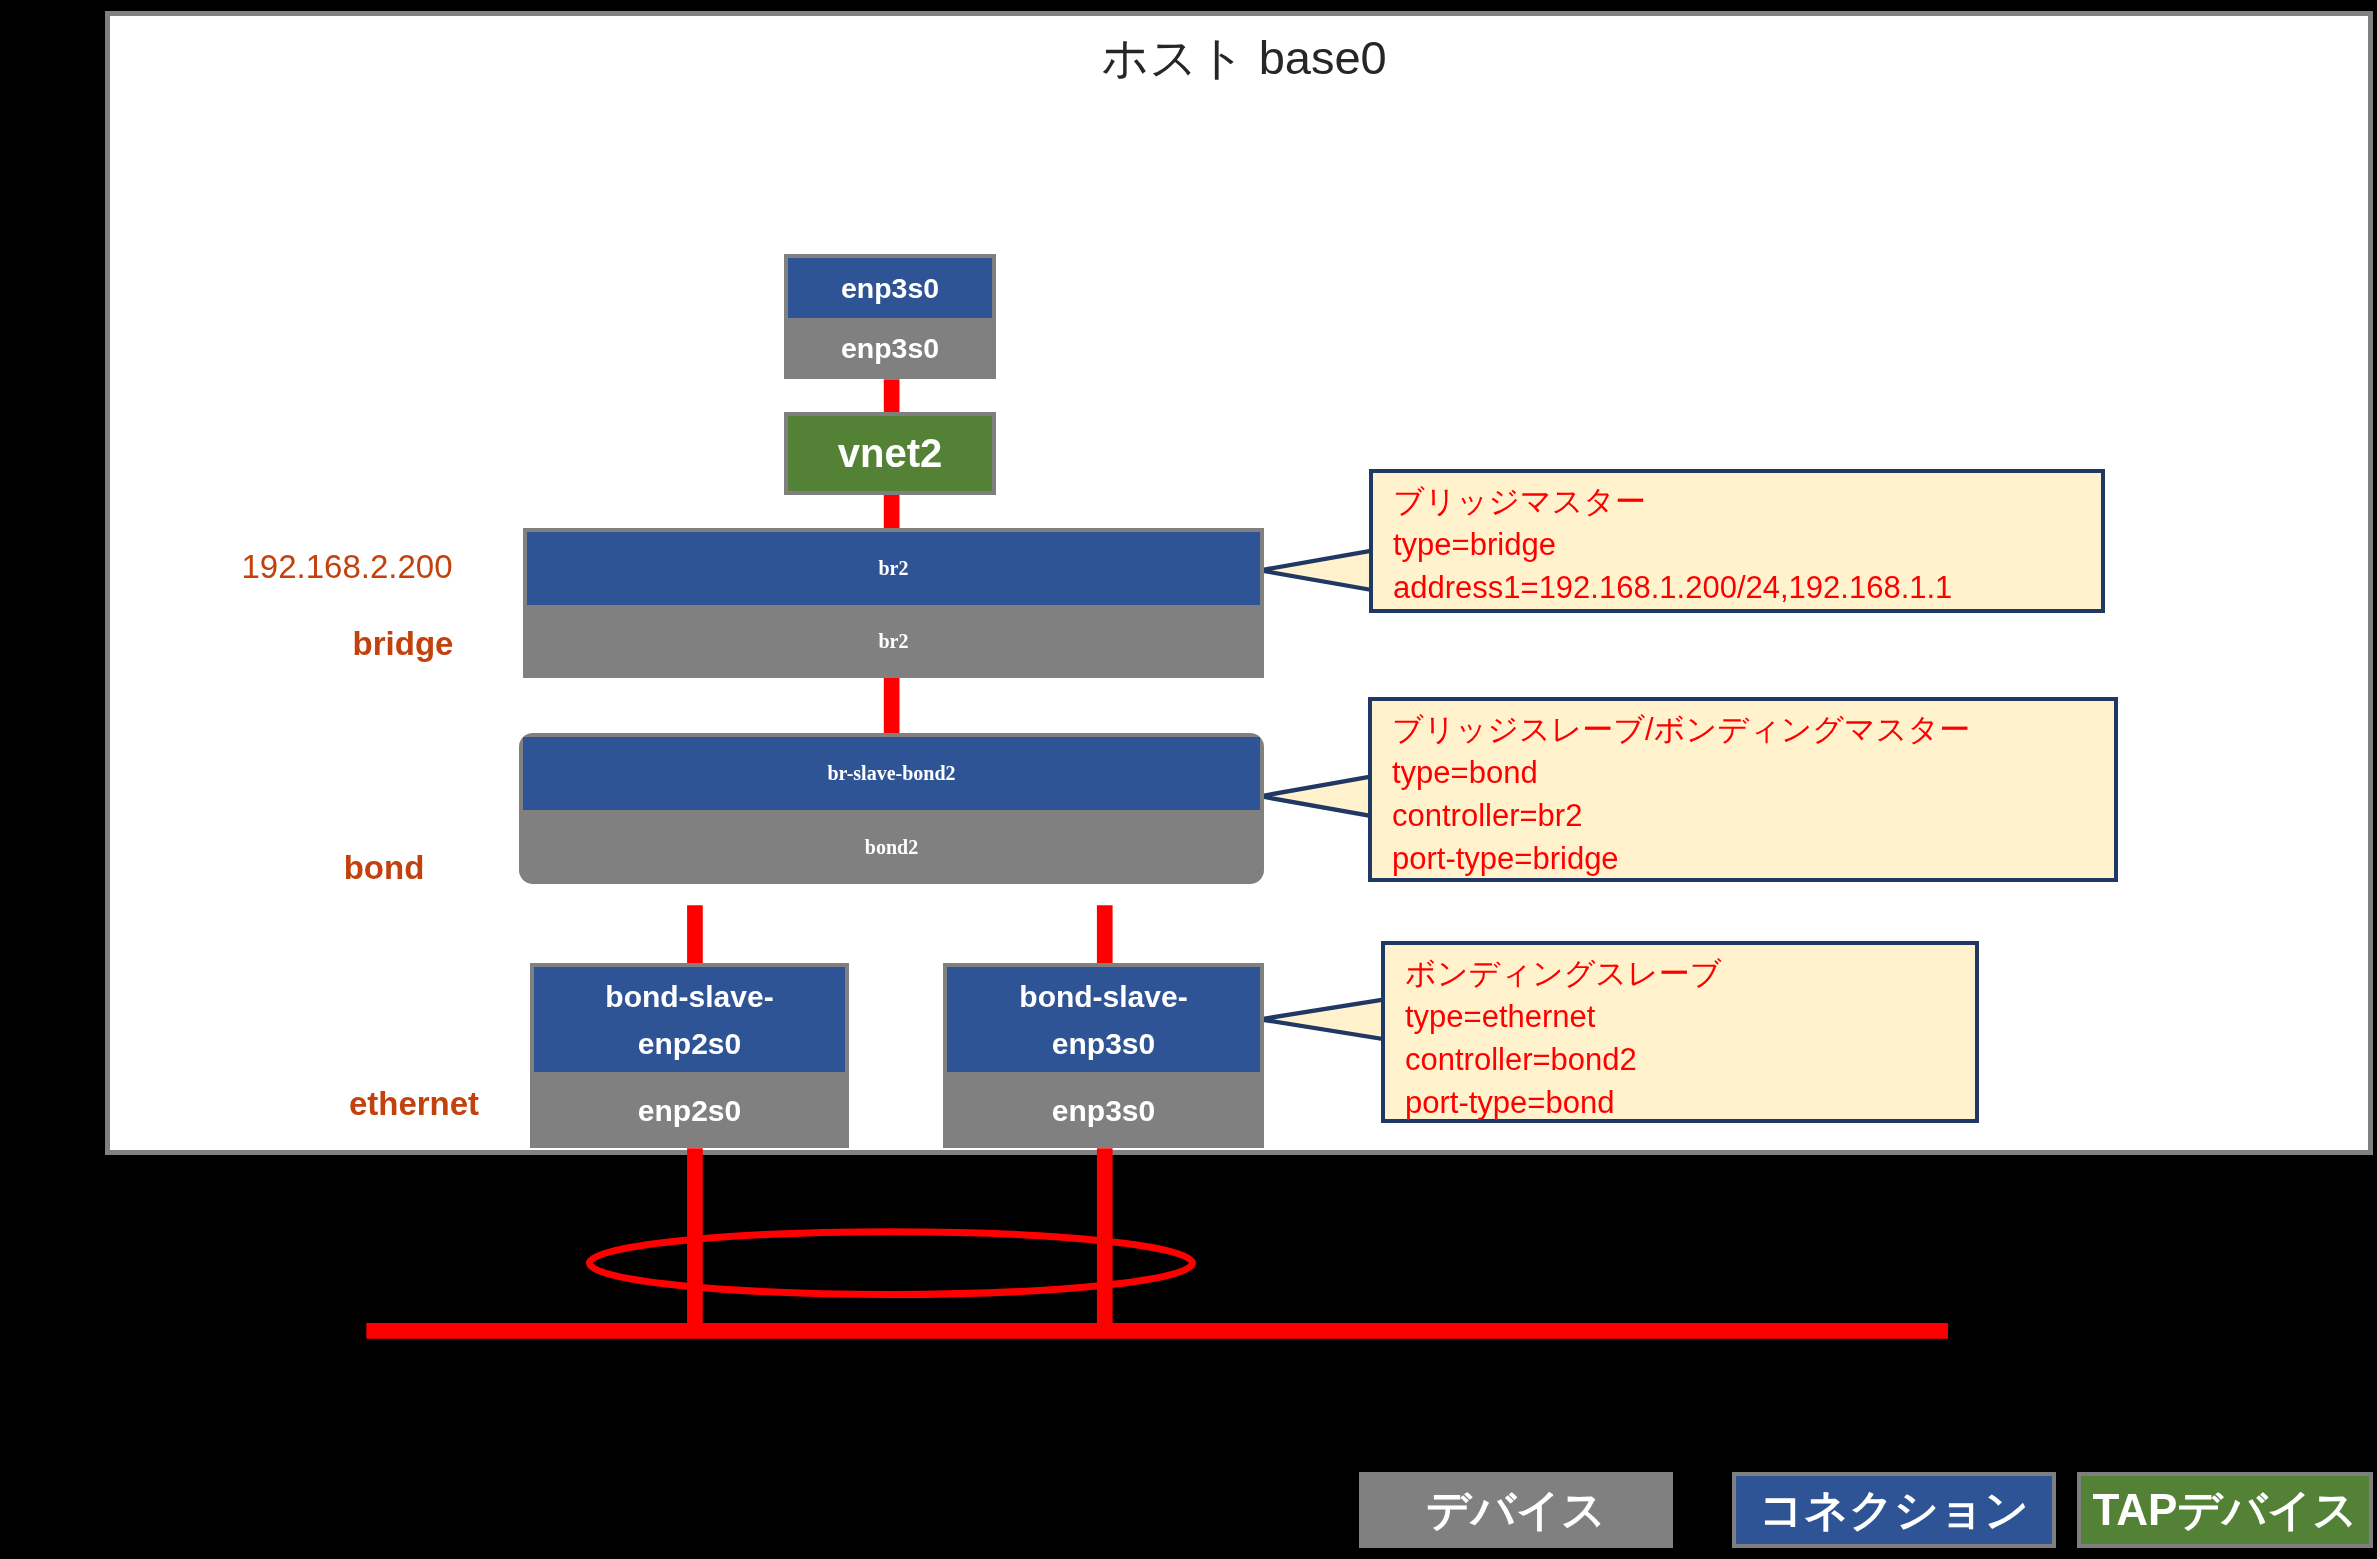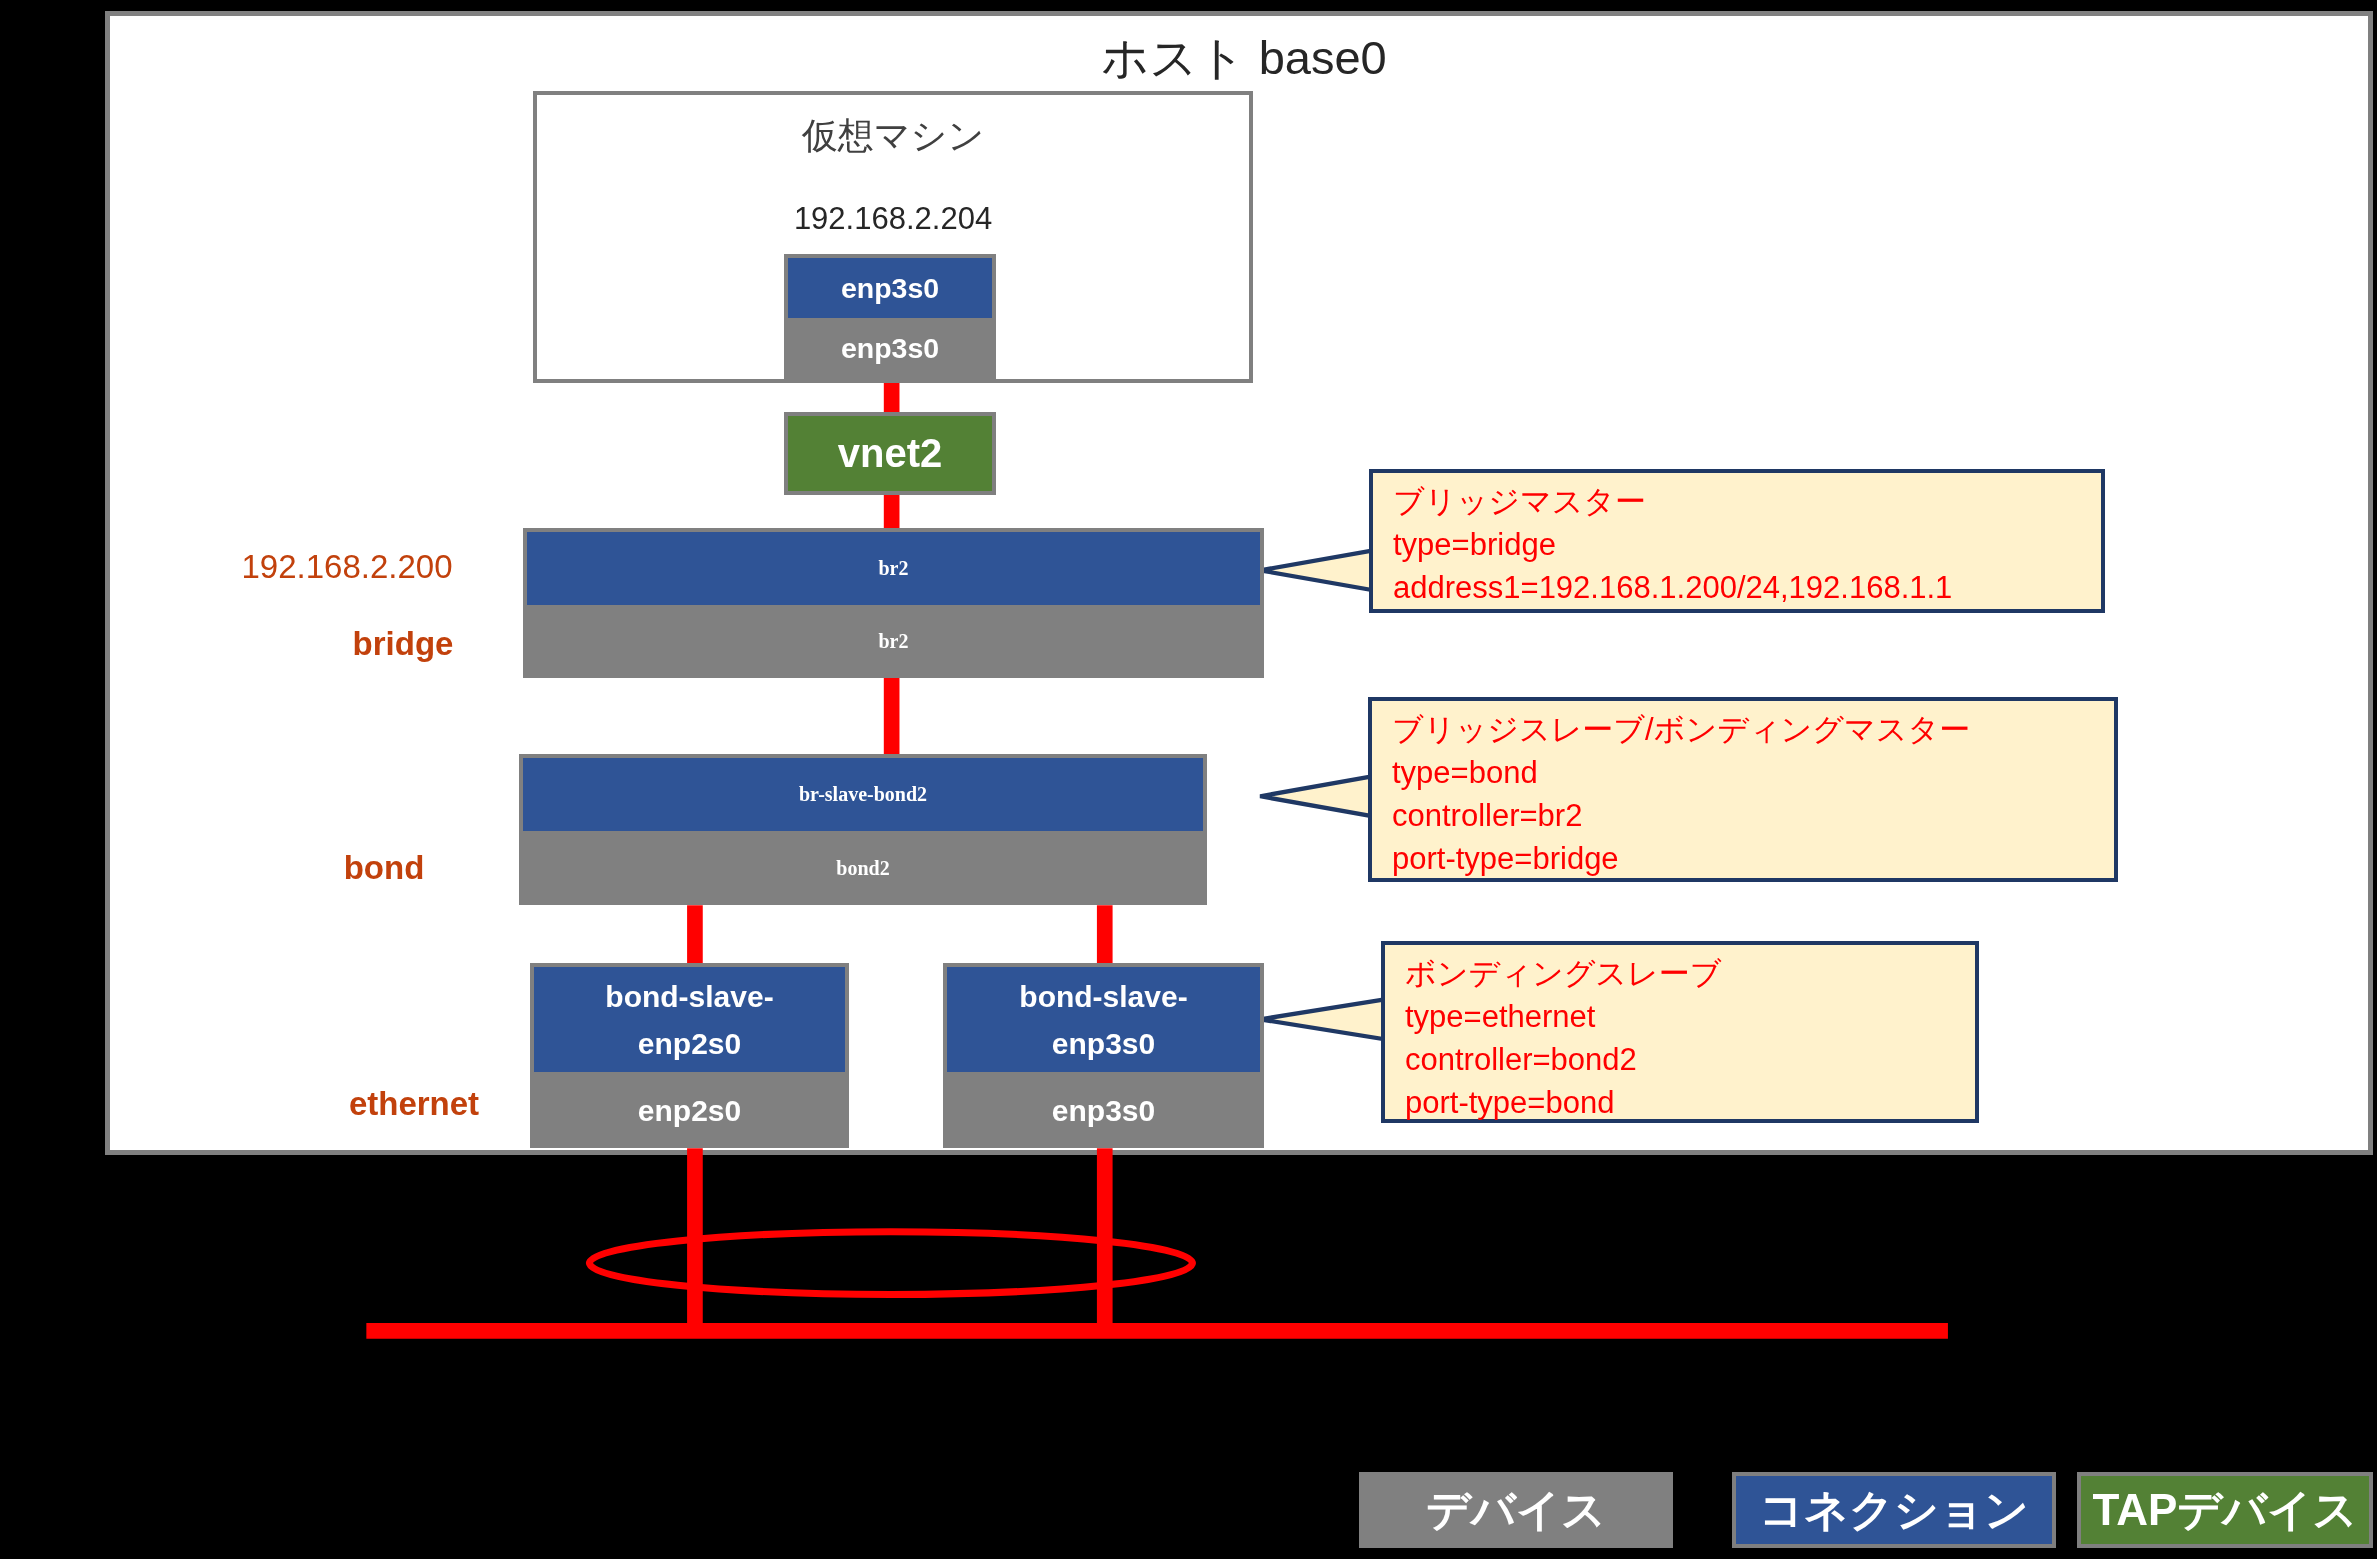--- a/index.html
+++ b/index.html
@@ -58,40 +58,36 @@
     <line x1="1550" y1="1611" x2="1550" y2="1877" stroke="#FF0000" stroke-width="22"></line>
     <line x1="514" y1="1867" x2="2733" y2="1867" stroke="#FF0000" stroke-width="22"></line>
     <ellipse cx="1250" cy="1772" rx="423" ry="44" fill="none" stroke="#FF0000" stroke-width="10"></ellipse>
     <polygon points="1927,772 1768,800 1927,828" fill="#FFF2CC" stroke="#1F3864" stroke-width="6"></polygon>
     <polygon points="1925,1089 1768,1117 1925,1145" fill="#FFF2CC" stroke="#1F3864" stroke-width="6"></polygon>
     <polygon points="1943,1402 1768,1430 1943,1458" fill="#FFF2CC" stroke="#1F3864" stroke-width="6"></polygon>
   </svg>
 
   <div class="page-title">ホスト base0</div>
 
-  <div class="vm-box">
-    <div class="vm-title">仮想マシン</div>
-    <div class="vm-ip">192.168.2.204</div>
-  </div>
 
   <div class="stack" style="left:784px;top:254px;width:212px;height:125px;">
     <div class="conn fs40" style="height:60px;">enp3s0</div>
     <div class="dev fs40">enp3s0</div>
   </div>
 
   <div class="tap-box">vnet2</div>
 
   <div class="stack" style="left:523px;top:528px;width:741px;height:150px;">
     <div class="conn fs44" style="height:73px;">br2</div>
     <div class="dev fs44">br2</div>
   </div>
   <div class="side-label fs46" style="left:347px;top:567px;">192.168.2.200</div>
   <div class="side-label fs46 bold" style="left:403px;top:644px;">bridge</div>
 
-  <div class="stack" style="left:519px;top:754px;width:688px;height:151px;">
+  <div class="stack" style="left:519px;top:733px;width:745px;height:151px;border-radius:14px;">
     <div class="conn fs44" style="height:73px;">br-slave-bond2</div>
     <div class="dev fs44">bond2</div>
   </div>
   <div class="side-label fs46 bold" style="left:384px;top:868px;">bond</div>
 
   <div class="stack" style="left:530px;top:963px;width:319px;height:185px;">
     <div class="conn fs42" style="height:105px;">
       <span>bond-slave-</span>
       <span>enp2s0</span>
     </div>

